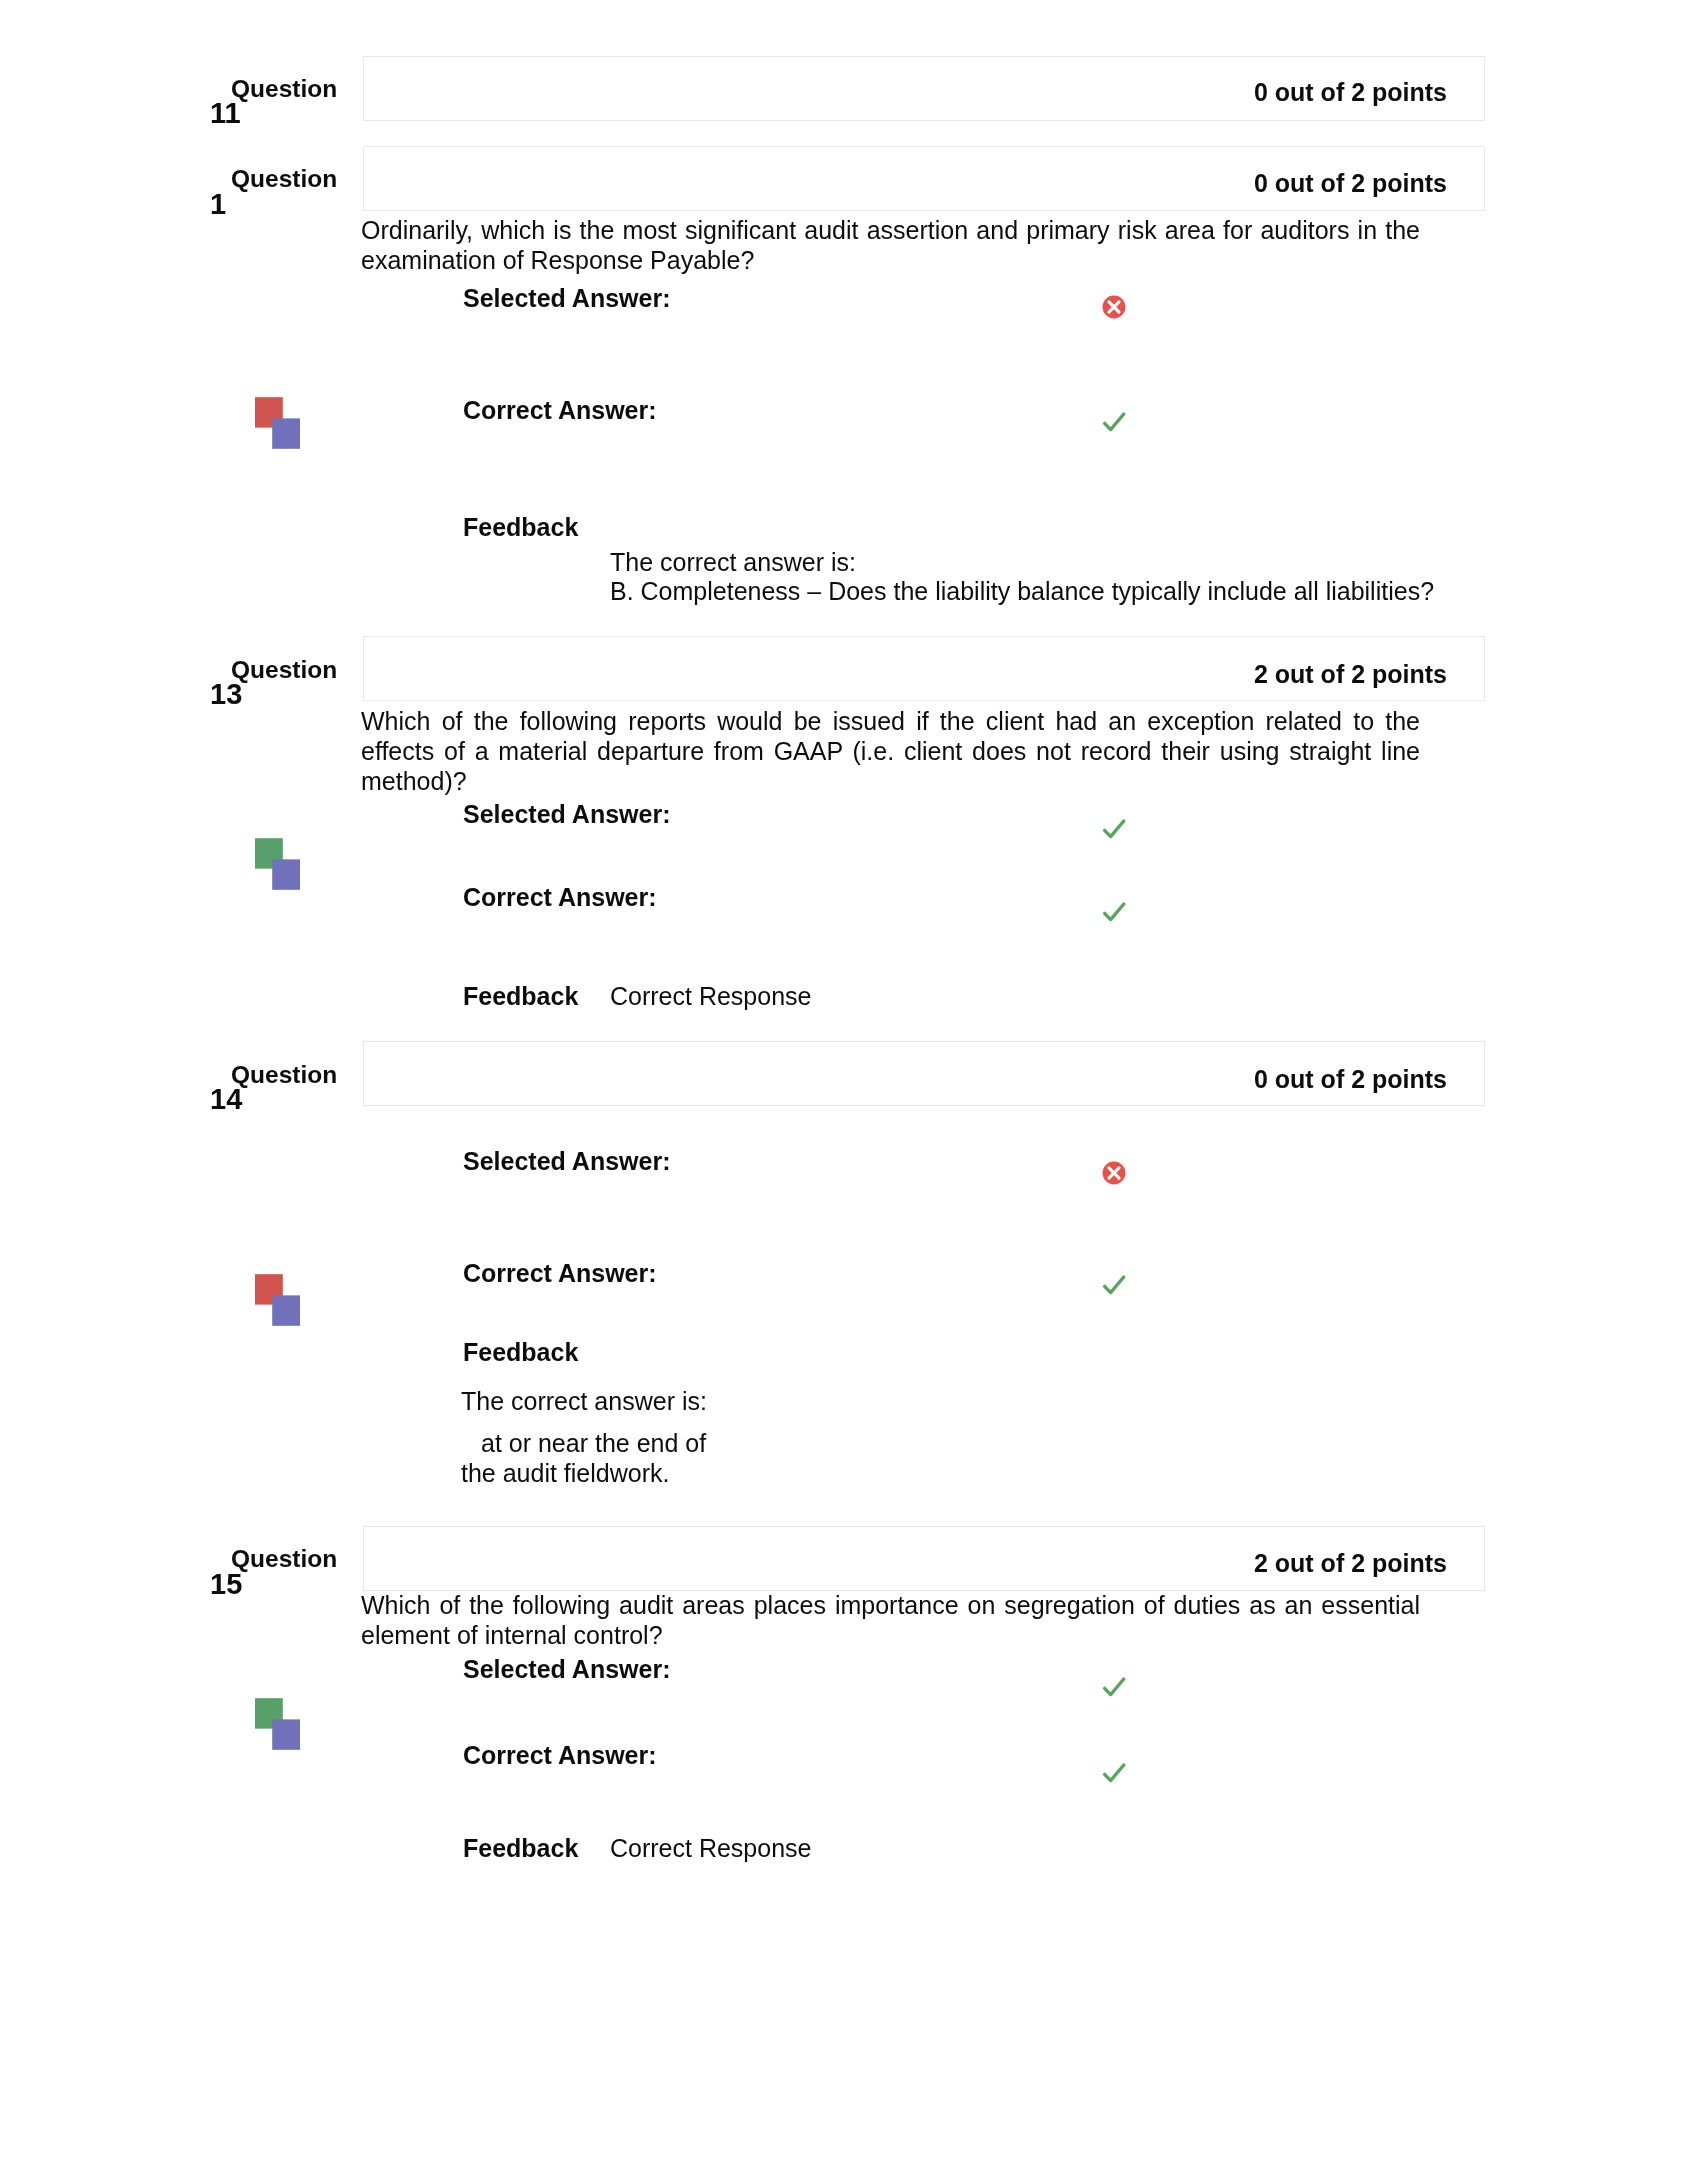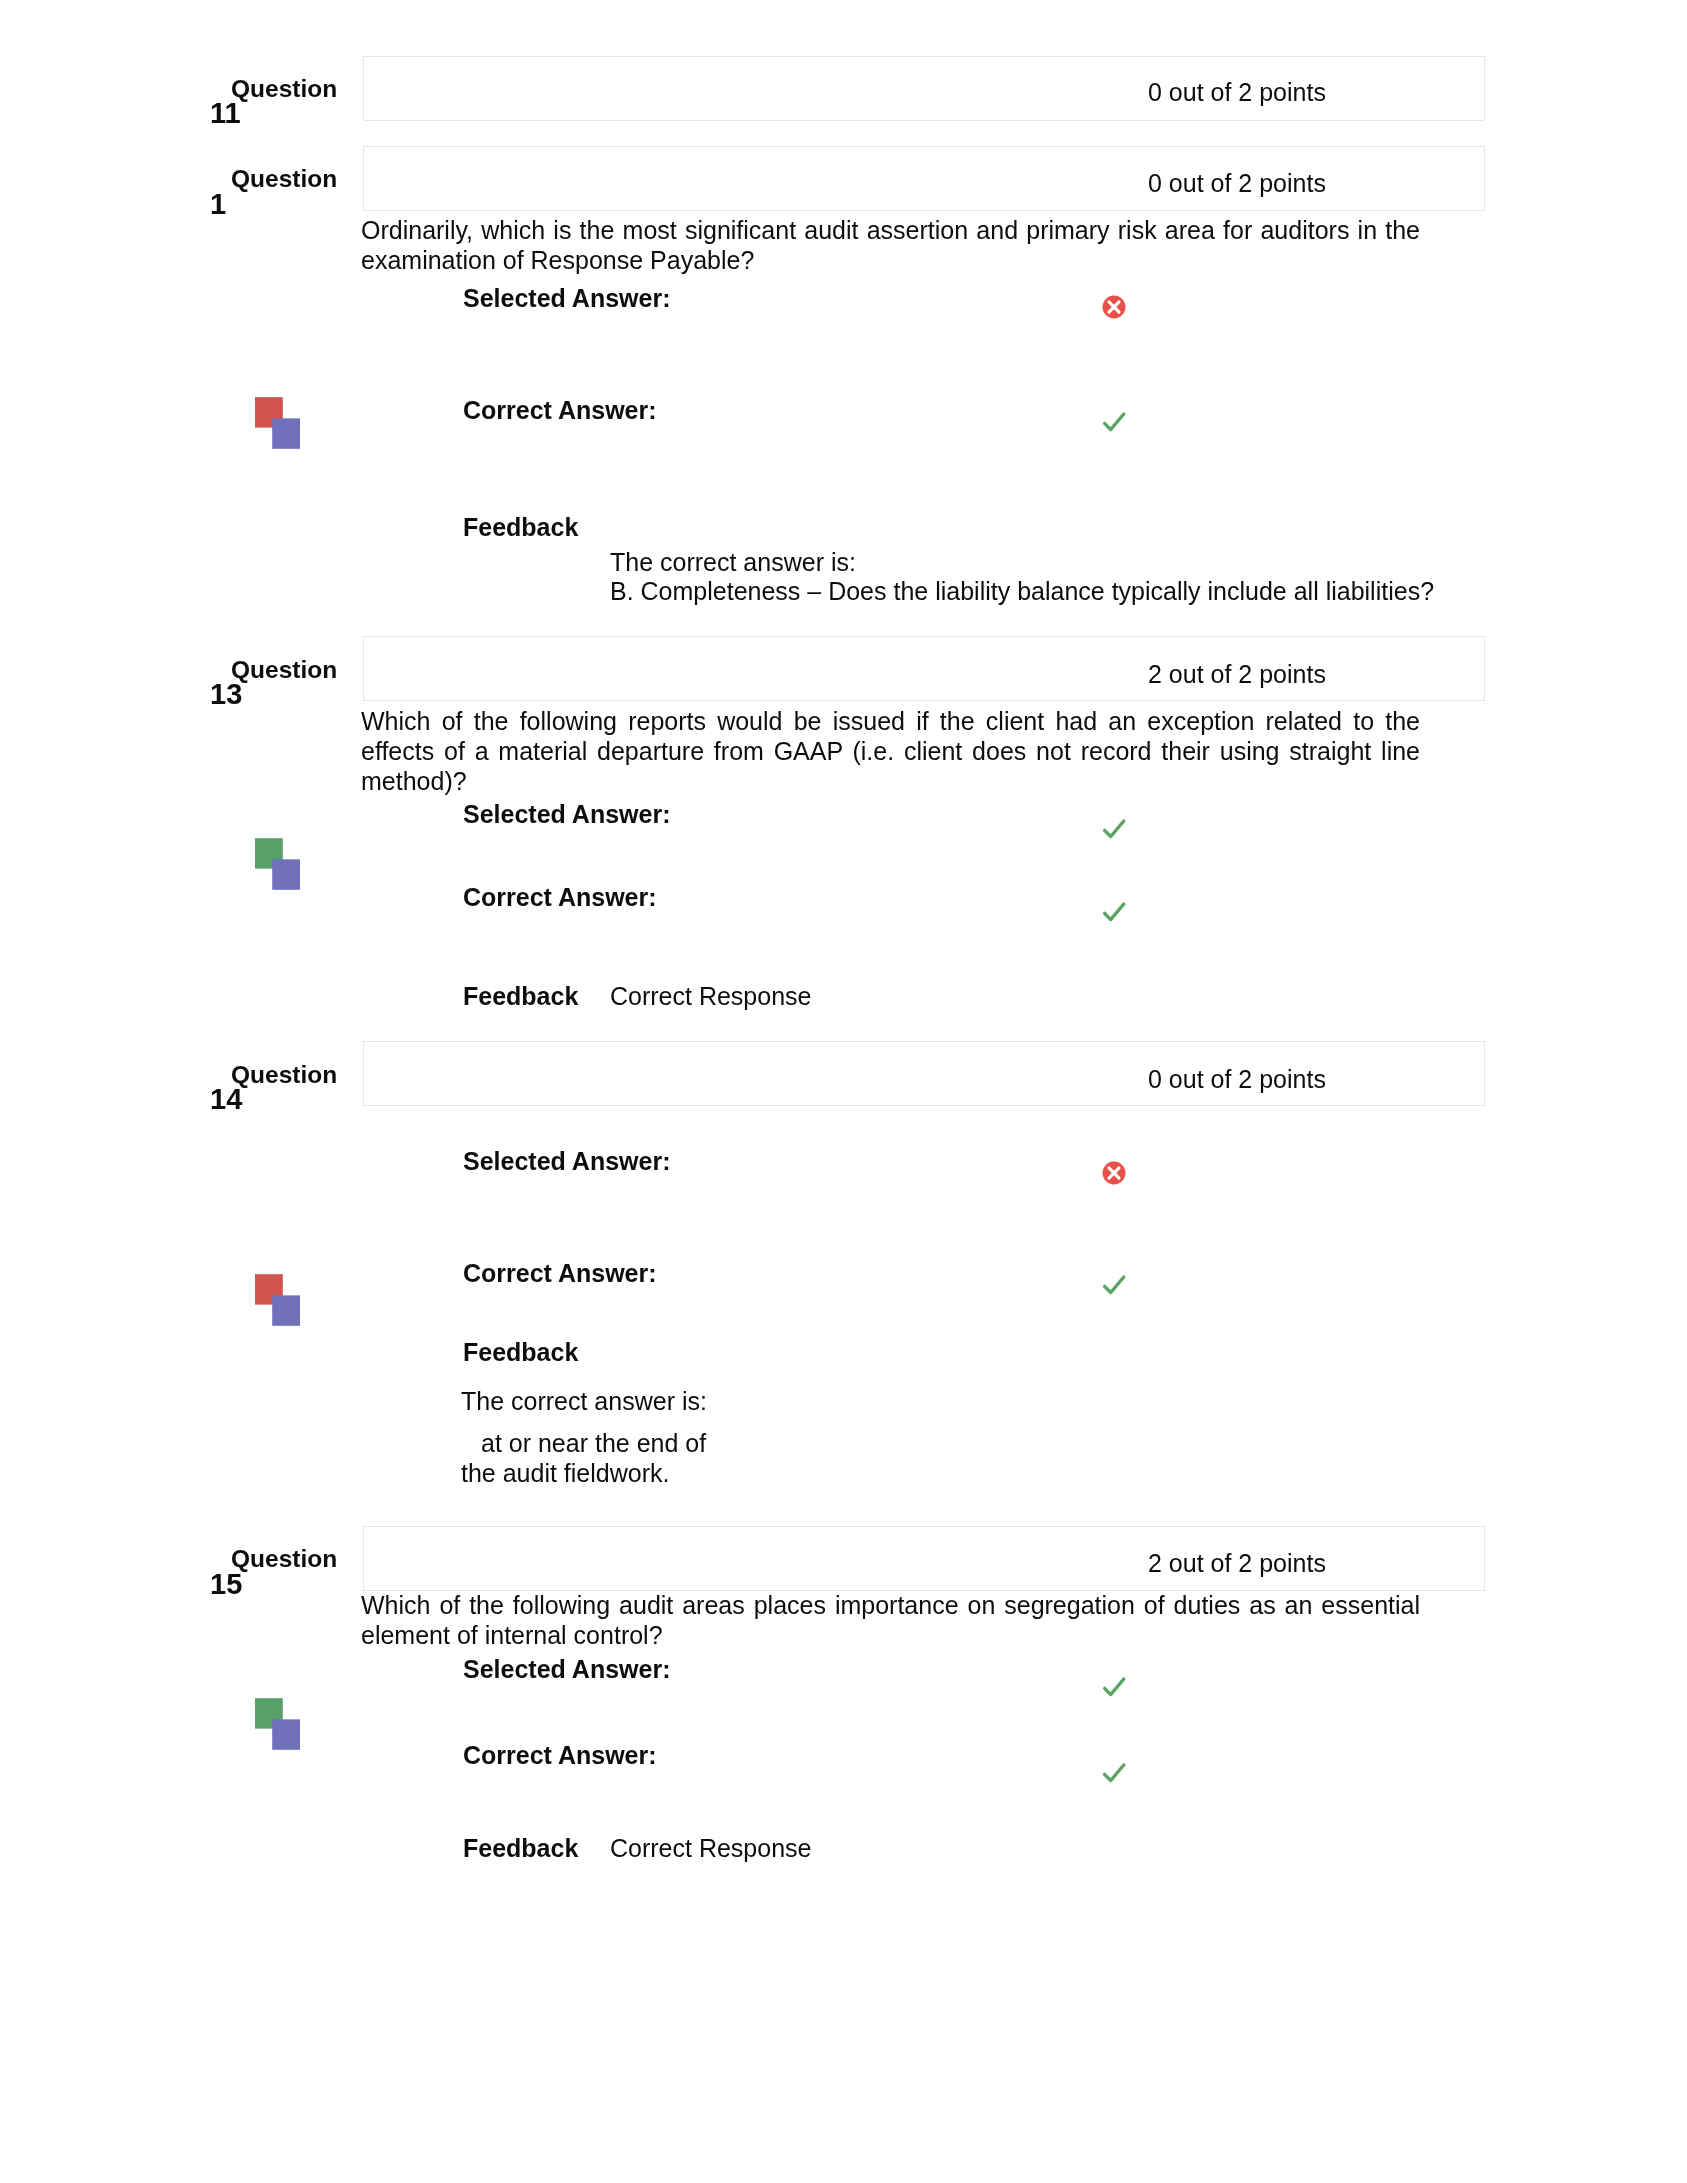--- a/index.html
+++ b/index.html
@@ -2,21 +2,21 @@
 <html style="font-size:10.6px"><head>
 <meta charset="utf-8">
 <title>Review Test Submission</title>
 <style>
   html,body{margin:0;padding:0;background:#ffffff;}
   body{width:1687px;height:2183px;font-family:"Liberation Sans",sans-serif;color:#0d0d0d;}
   .page{position:relative;width:1687px;height:2183px;overflow:hidden;background:#fff;}
   .qheadbox{position:absolute;left:363px;width:1122px;height:65px;border:1.3px solid #e7e7e7;background:#fff;box-sizing:border-box;}
   .qlabel{position:absolute;left:231px;font-weight:bold;font-size:24.5px;line-height:27px;white-space:nowrap;margin-top:15px;}
   .qnum{position:absolute;left:210px;font-weight:bold;font-size:29px;line-height:27px;white-space:nowrap;}
-  .qpoints{position:absolute;left:1148px;width:299px;font-weight:normal;font-size:25px;line-height:28px;white-space:nowrap;}
+  .qpoints{position:absolute;left:1148px;width:299px;font-weight:bold;font-size:25px;line-height:28px;white-space:nowrap;text-align:right;}
   .qtext{position:absolute;left:361px;width:1059px;font-size:25px;line-height:30px;text-align:justify;}
   .rowlabel{position:absolute;left:463px;font-weight:bold;font-size:25px;line-height:28px;white-space:nowrap;}
   .mark{position:absolute;left:1100px;width:28px;height:28px;}
   .fblabel{position:absolute;left:463px;font-weight:bold;font-size:25px;line-height:28px;white-space:nowrap;}
   .fbinline{position:absolute;font-size:25px;line-height:28px;white-space:nowrap;}
   .fbline{position:absolute;font-size:25px;line-height:28px;white-space:nowrap;}
   .qicon{position:absolute;left:255px;width:45px;height:52px;}
 </style>
 </head>
 <body>

